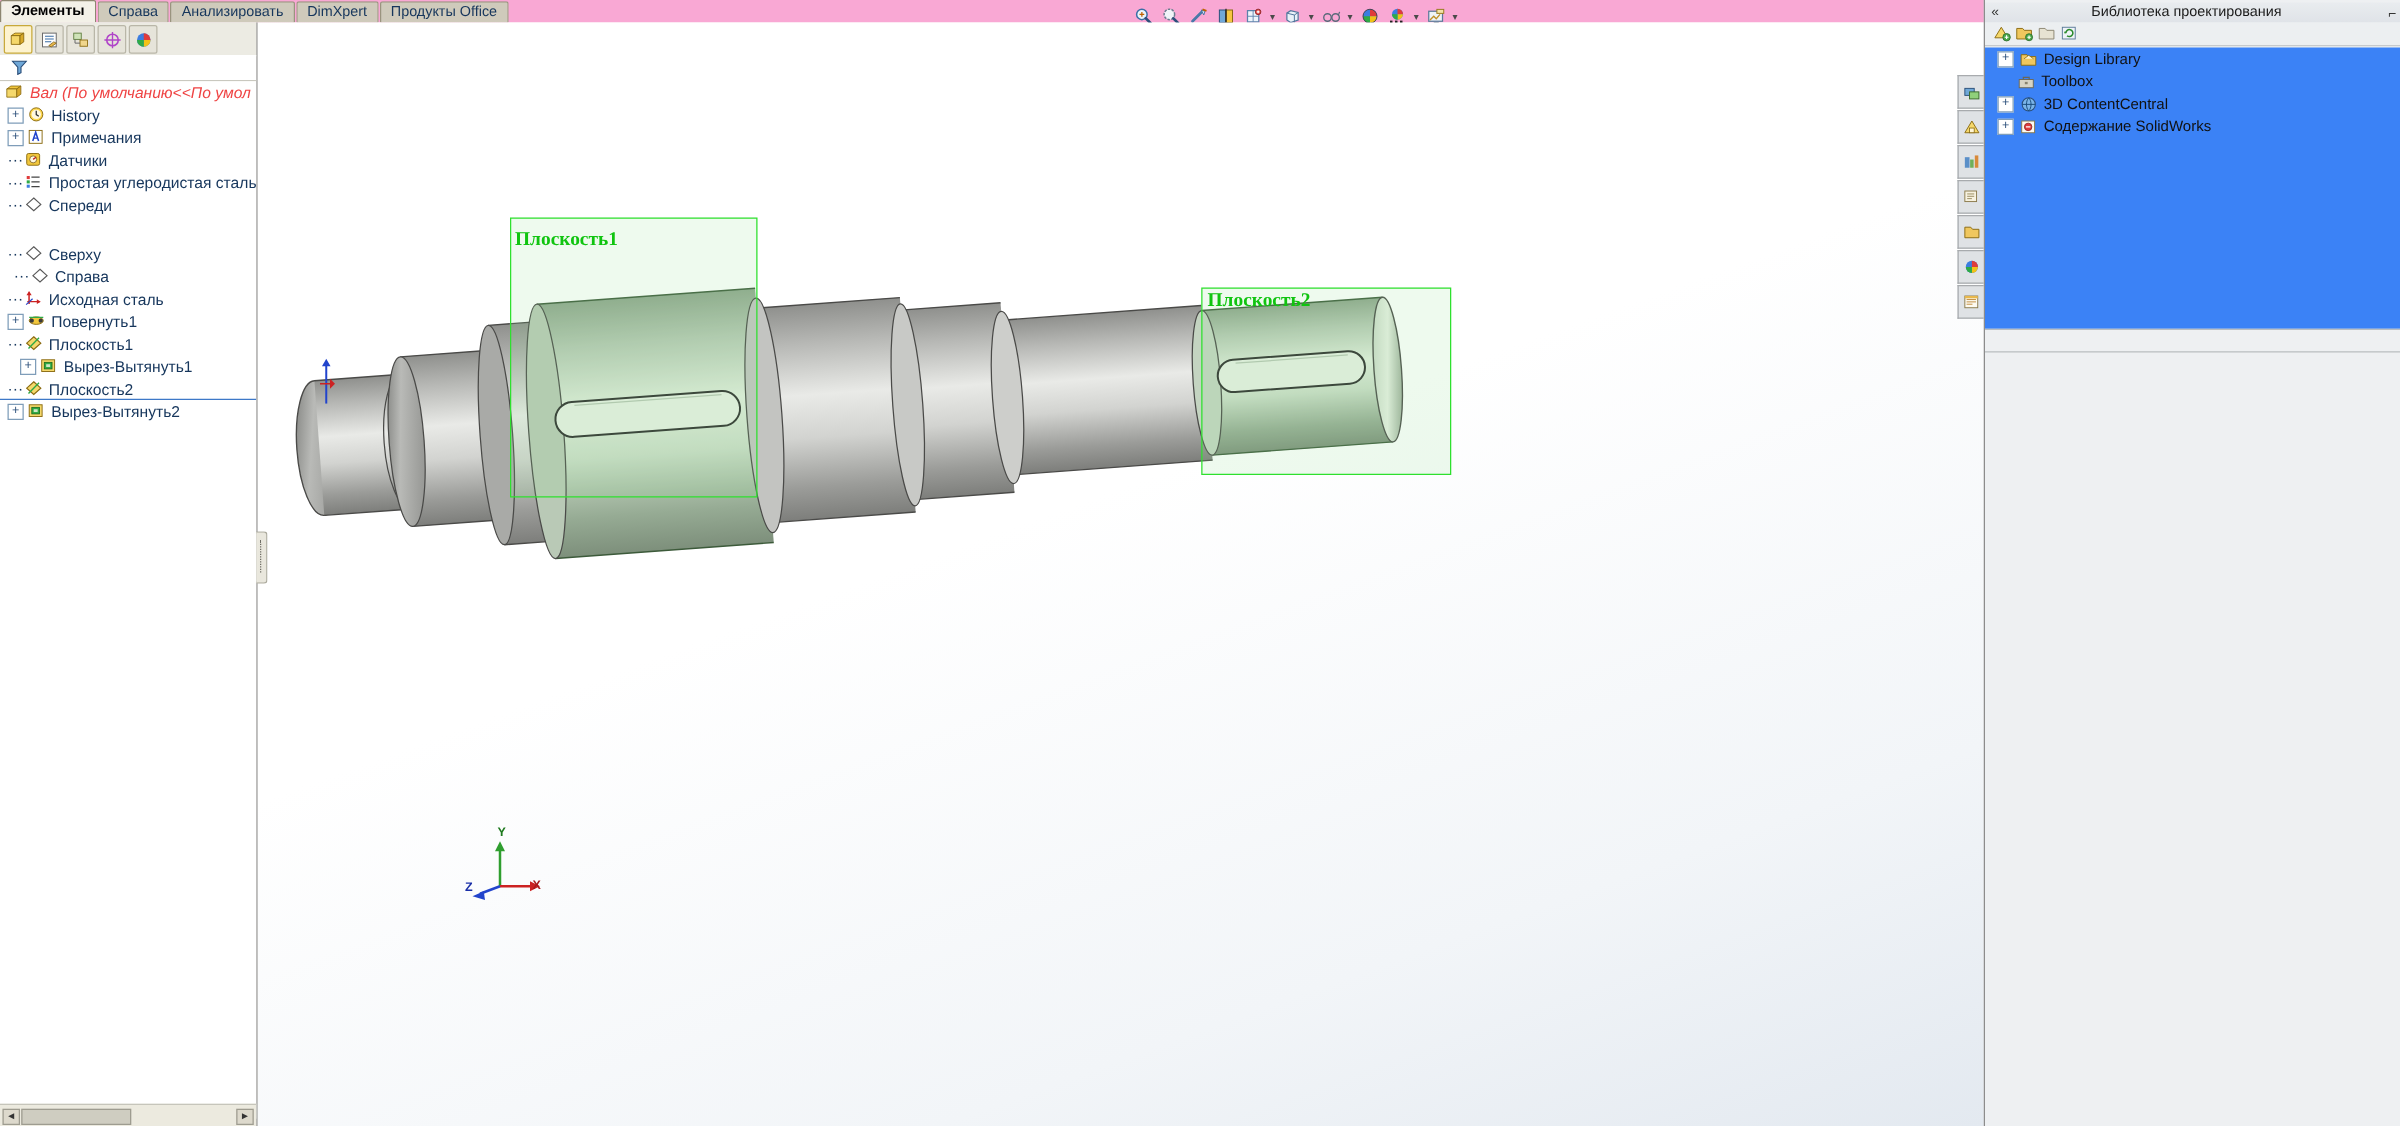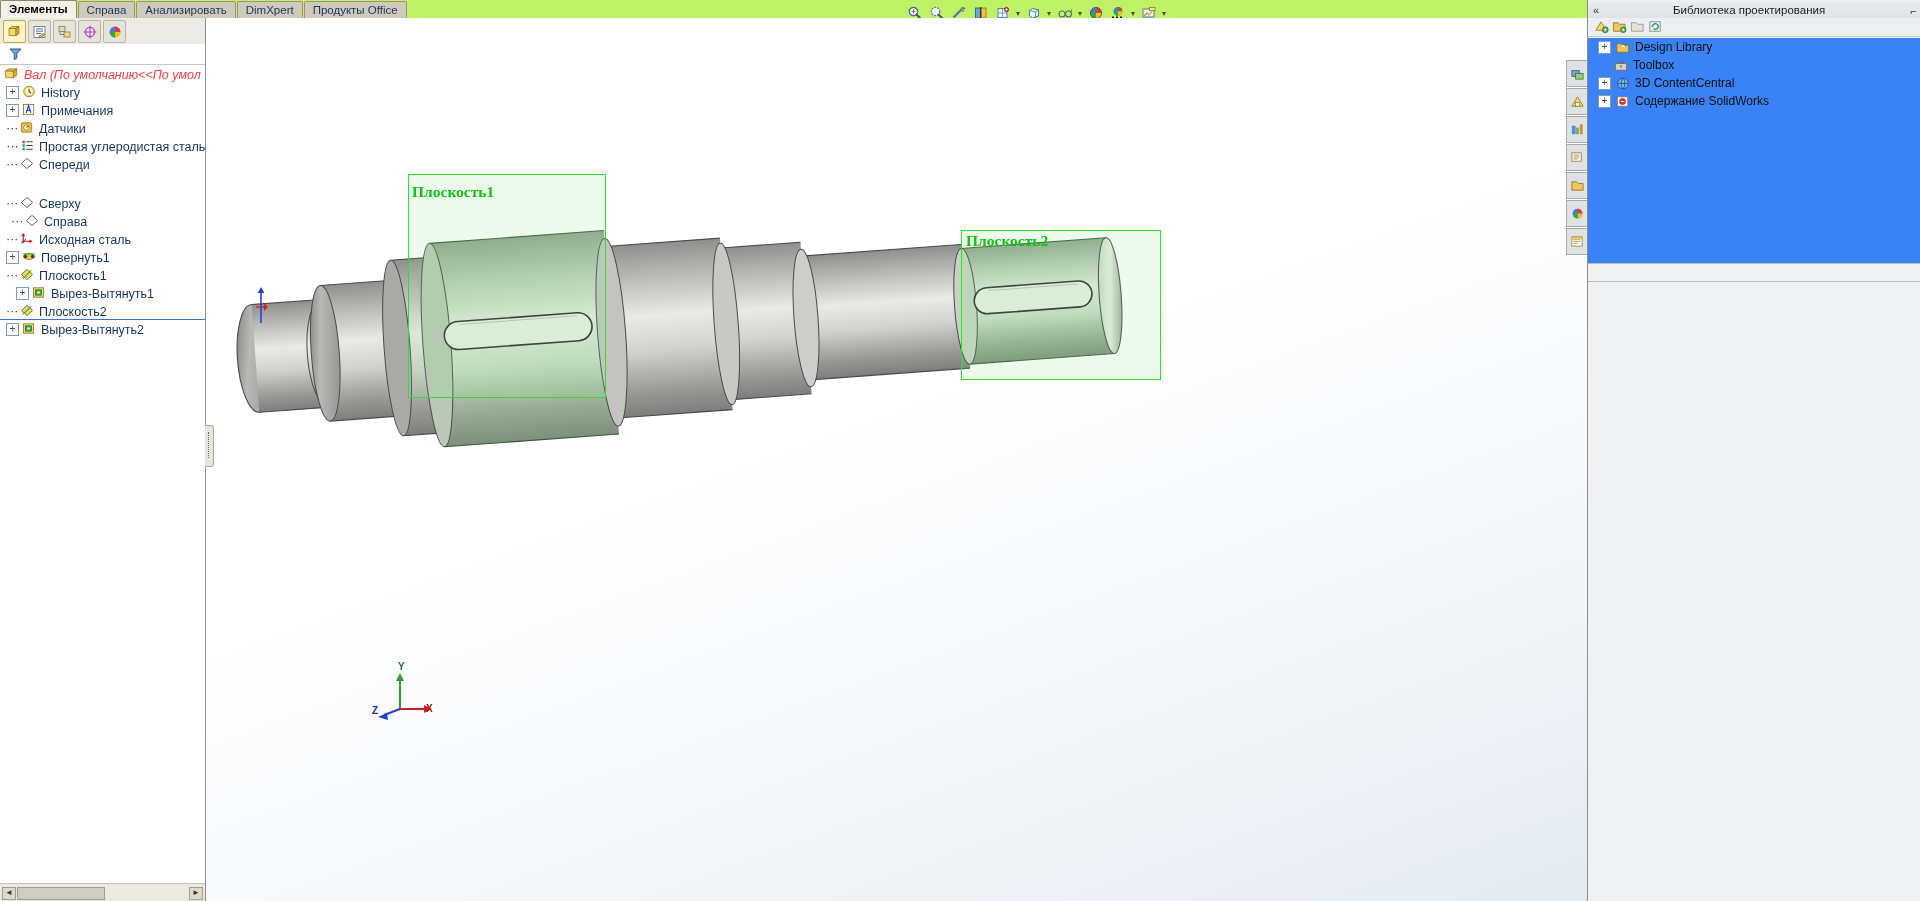--- a/index.html
+++ b/index.html
@@ -10,21 +10,21 @@
     font-size:12px;color:#000;
     background:#ffffff;
     -webkit-font-smoothing:antialiased;
   }
   .app{position:relative;width:1920px;height:901px;}
 
   
   .topstrip{position:absolute;left:0;top:0;width:1920px;height:2px;background:#1b1b1b;}
 
   
-  .tabbar{position:absolute;left:0;top:0;width:1920px;height:18px;background:#bef264;}
+  .tabbar{position:absolute;left:0;top:0;width:1920px;height:18px;background:#f9a8d4;}
   .tabs{position:absolute;left:0;top:0;height:18px;display:flex;align-items:flex-end;}
   .tab{
     height:16px;line-height:16px;padding:0 8px;margin-right:1px;
     font-size:11.5px;color:#16365c;background:#cfcabb;
     border:1px solid #9a947f;border-bottom:none;
     border-radius:2px 2px 0 0;white-space:nowrap;cursor:default;
   }
   .tab.active{background:#f3f1e8;color:#000;font-weight:bold;height:17px;line-height:17px;border-color:#8d8771;}
 
   
@@ -380,21 +380,21 @@
         <div class="treerow" style="padding-left: 6px;"><span class="exp">+</span><span class="ico"><svg width="16" height="15" viewBox="0 0 16 16">
               <rect x="2" y="2.5" width="11" height="11" fill="#fff" stroke="#8a6a10" stroke-width=".8"></rect>
               <path d="M5 11.5 L7.5 4 L10 11.5" stroke="#2244cc" stroke-width="1.3" fill="none"></path>
               <path d="M5.9 9h3.2" stroke="#2244cc" stroke-width="1.1"></path>
             </svg></span><span class="lbl">Примечания</span></div>
         <div class="treerow" style="padding-left: 6px;"><span class="nodot">···</span><span class="ico"><svg width="16" height="15" viewBox="0 0 16 16">
               <rect x="2" y="3" width="11" height="10" rx="1.5" fill="#f2c73c" stroke="#8a6a10" stroke-width=".8"></rect>
               <circle cx="7.5" cy="8" r="3" fill="#fff8e0" stroke="#7a5a10" stroke-width=".7"></circle>
               <path d="M7.5 8 l2.4-1.8" stroke="#c02020" stroke-width="1.1"></path>
             </svg></span><span class="lbl">Датчики</span></div>
-        <div class="treerow" style="padding-left: 6px; text-align: center;"><span class="nodot">···</span><span class="ico"><svg width="16" height="15" viewBox="0 0 16 16">
+        <div class="treerow" style="padding-left: 6px;"><span class="nodot">···</span><span class="ico"><svg width="16" height="15" viewBox="0 0 16 16">
               <rect x="2" y="3" width="2.6" height="2.6" fill="#e03b3b"></rect>
               <rect x="2" y="6.7" width="2.6" height="2.6" fill="#2faa46"></rect>
               <rect x="2" y="10.4" width="2.6" height="2.6" fill="#3b7de0"></rect>
               <path d="M6 4h7M6 8h7M6 12h7" stroke="#444" stroke-width="1.1"></path>
             </svg></span><span class="lbl">Простая углеродистая сталь</span></div>
         <div class="treerow" style="padding-left: 6px;"><span class="nodot">···</span><span class="ico"><svg width="16" height="15" viewBox="0 0 16 16">
               <path d="M8 2.6 L14 8 L8 13.4 L2 8z" fill="none" stroke="#5a5a5a" stroke-width="1"></path>
             </svg></span><span class="lbl">Спереди</span></div>
         <div class="treerow" style="padding-left: 6px; margin-top: 21px;"><span class="nodot">···</span><span class="ico"><svg width="16" height="15" viewBox="0 0 16 16">
               <path d="M8 2.6 L14 8 L8 13.4 L2 8z" fill="none" stroke="#5a5a5a" stroke-width="1"></path>

